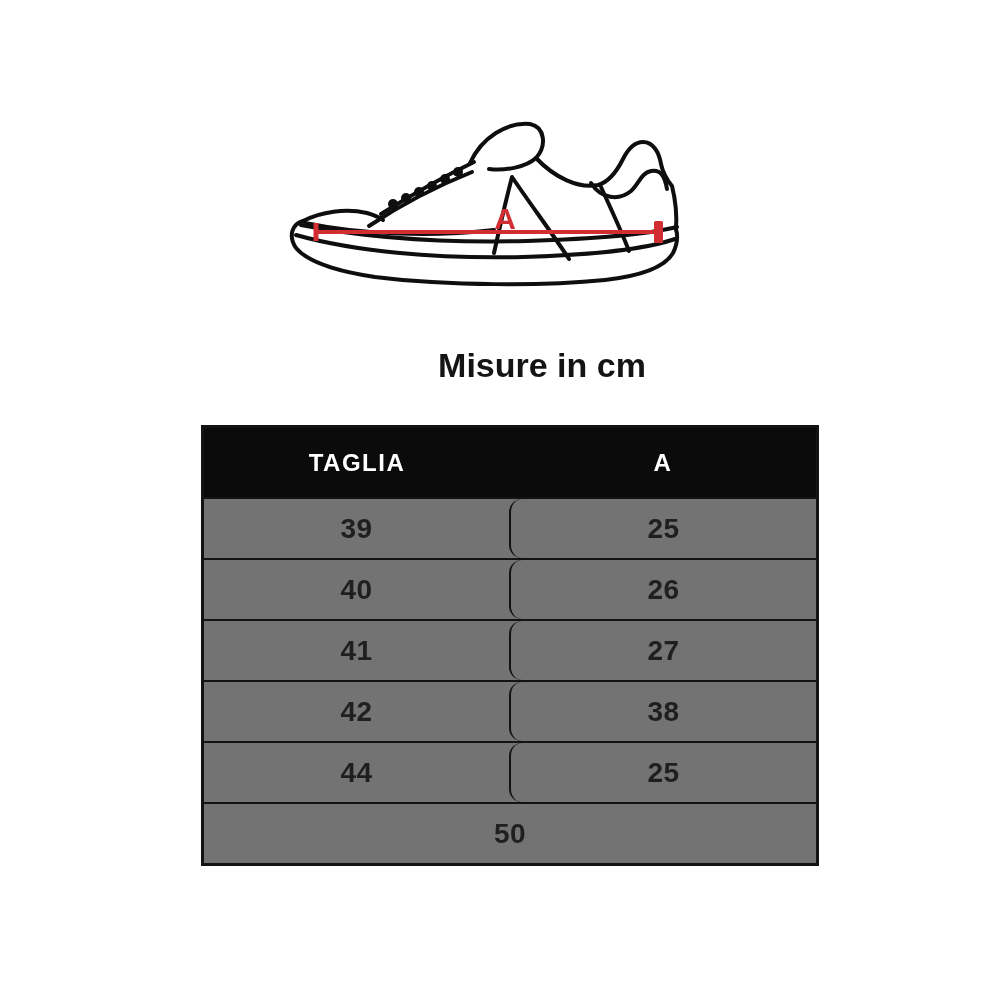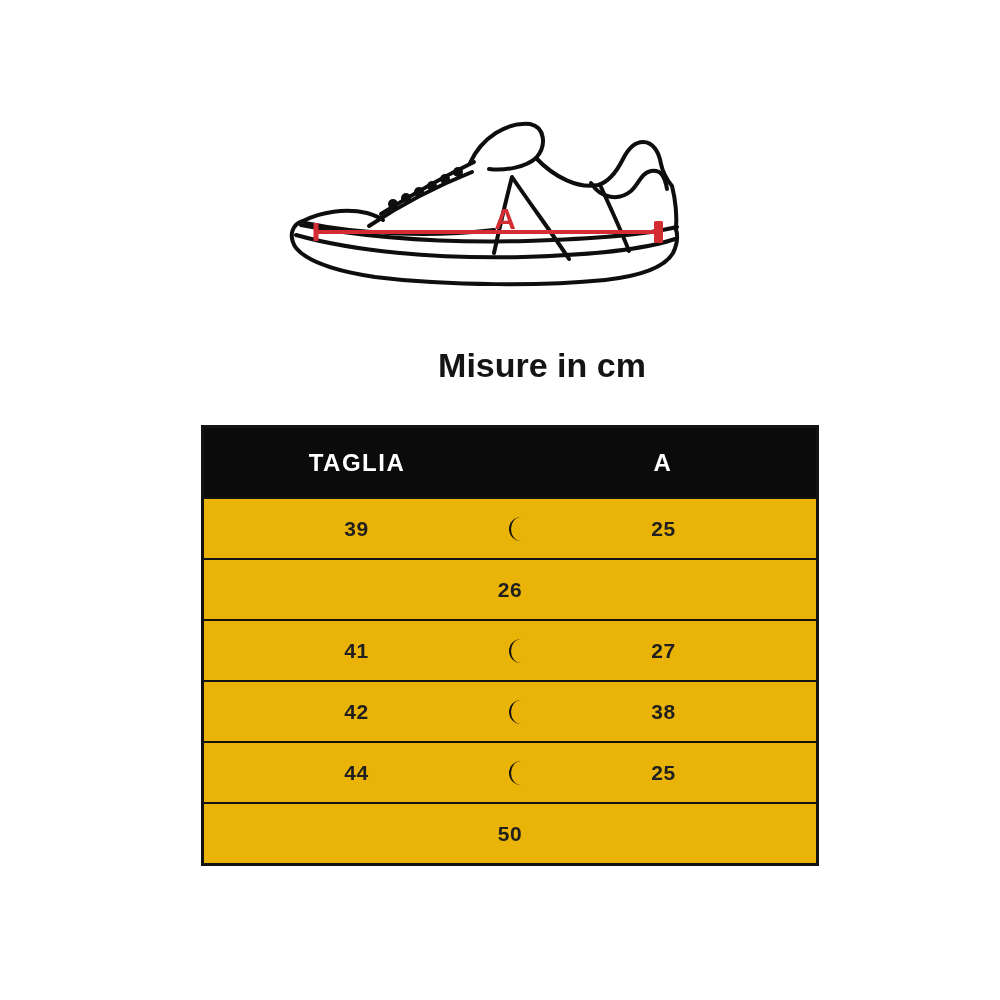--- a/index.html
+++ b/index.html
@@ -8,30 +8,30 @@
     font-family:"Liberation Sans",sans-serif;overflow:hidden;
   }
   .shoe-fig{position:absolute;left:291px;top:109px;width:398px;height:186px;margin:0;}
   .shoe-fig svg{display:block;width:100%;height:100%;overflow:visible;}
   .page-title{
     position:absolute;left:0;top:346px;width:1000px;margin:0;text-align:center;
     font-size:34px;font-weight:700;color:#141414;letter-spacing:0;padding-left:42px;
   }
   .size-table{
     position:absolute;left:201px;top:425px;width:618px;
-    border:3px solid #131313;background:#eab308;box-sizing:border-box;
+    border:3px solid #131313;background:#737373;box-sizing:border-box;
   }
   .thead{
     display:flex;height:69px;background:#0b0b0b;color:#ffffff;
     font-weight:700;font-size:24px;letter-spacing:1.5px;
   }
   .cell{flex:1;display:flex;align-items:center;justify-content:center;}
   .trow{
     display:flex;height:59px;border-top:2px solid #131313;
-    font-weight:700;font-size:21px;color:#1f1f1f;letter-spacing:.5px;align-items:center;
+    font-weight:700;font-size:28px;color:#1f1f1f;letter-spacing:.5px;
   }
   .trow .cell + .cell{border-left:2px solid #131313;border-radius:13px;}
   .meas-label{font-family:"Liberation Sans",sans-serif;font-weight:800;font-size:30px;}
 </style>
 </head>
 <body>
 
 <div class="canvas">
 
   <figure class="shoe-fig">
@@ -72,20 +72,21 @@
   <div class="size-table">
     <div class="thead">
       <div class="cell">TAGLIA</div>
       <div class="cell">A</div>
     </div>
     <div class="trow">
       <div class="cell">39</div>
       <div class="cell">25</div>
     </div>
     <div class="trow">
+      <div class="cell">40</div>
       <div class="cell">26</div>
     </div>
     <div class="trow">
       <div class="cell">41</div>
       <div class="cell">27</div>
     </div>
     <div class="trow">
       <div class="cell">42</div>
       <div class="cell">38</div>
     </div>

